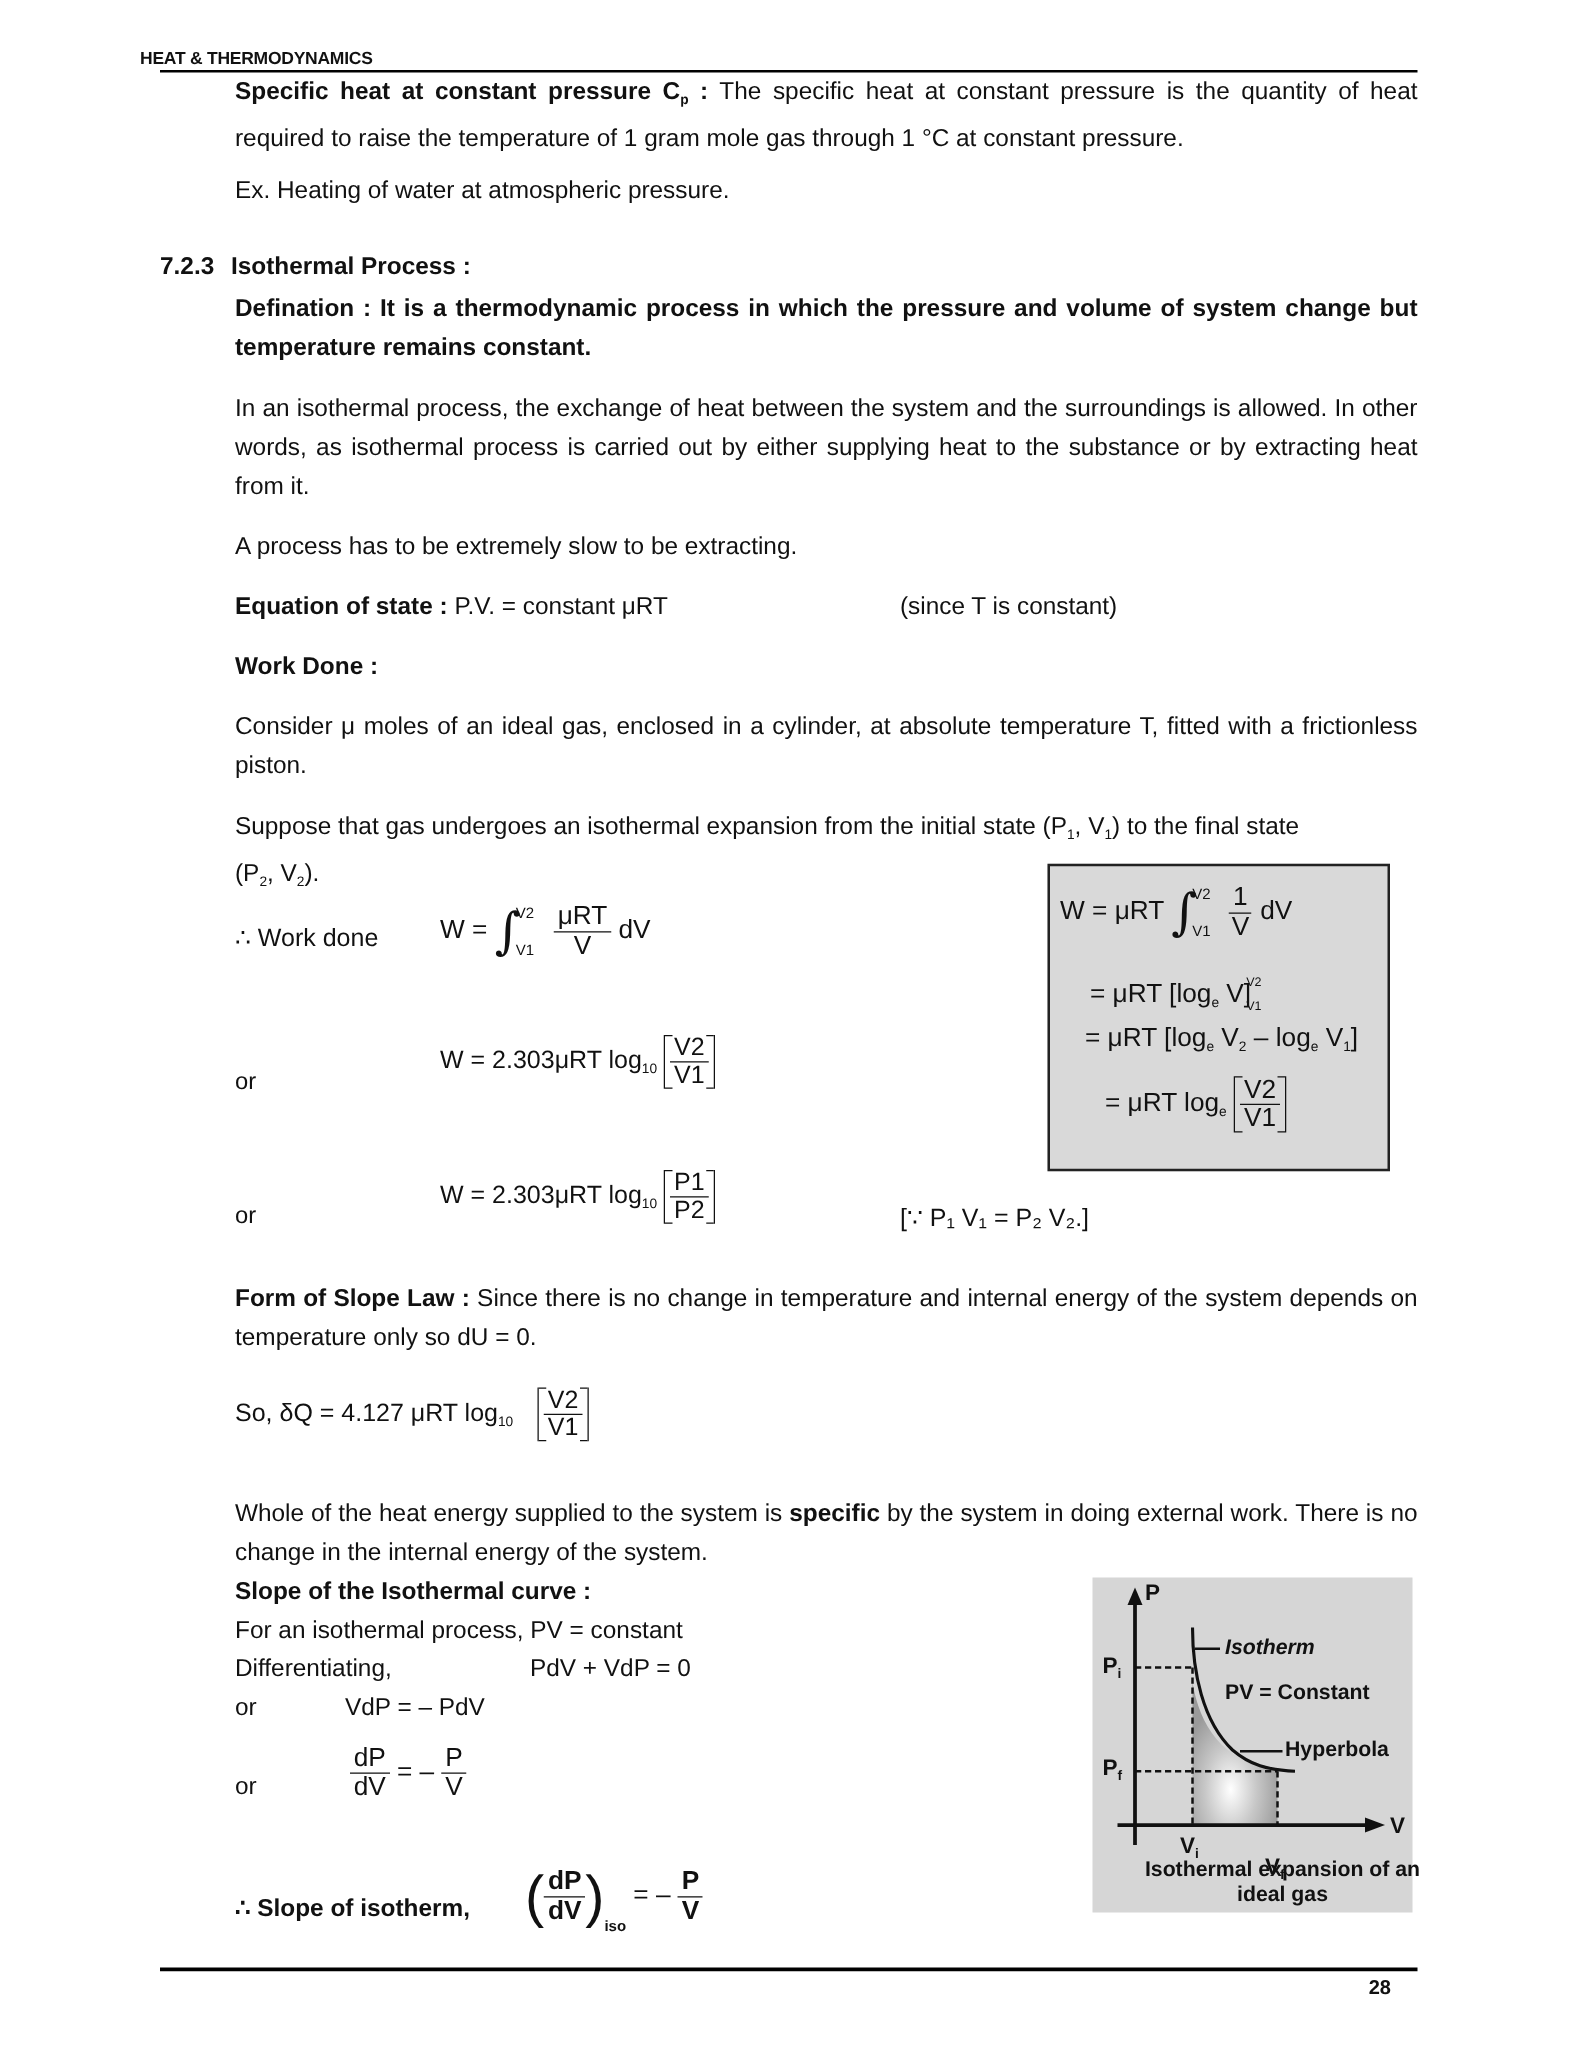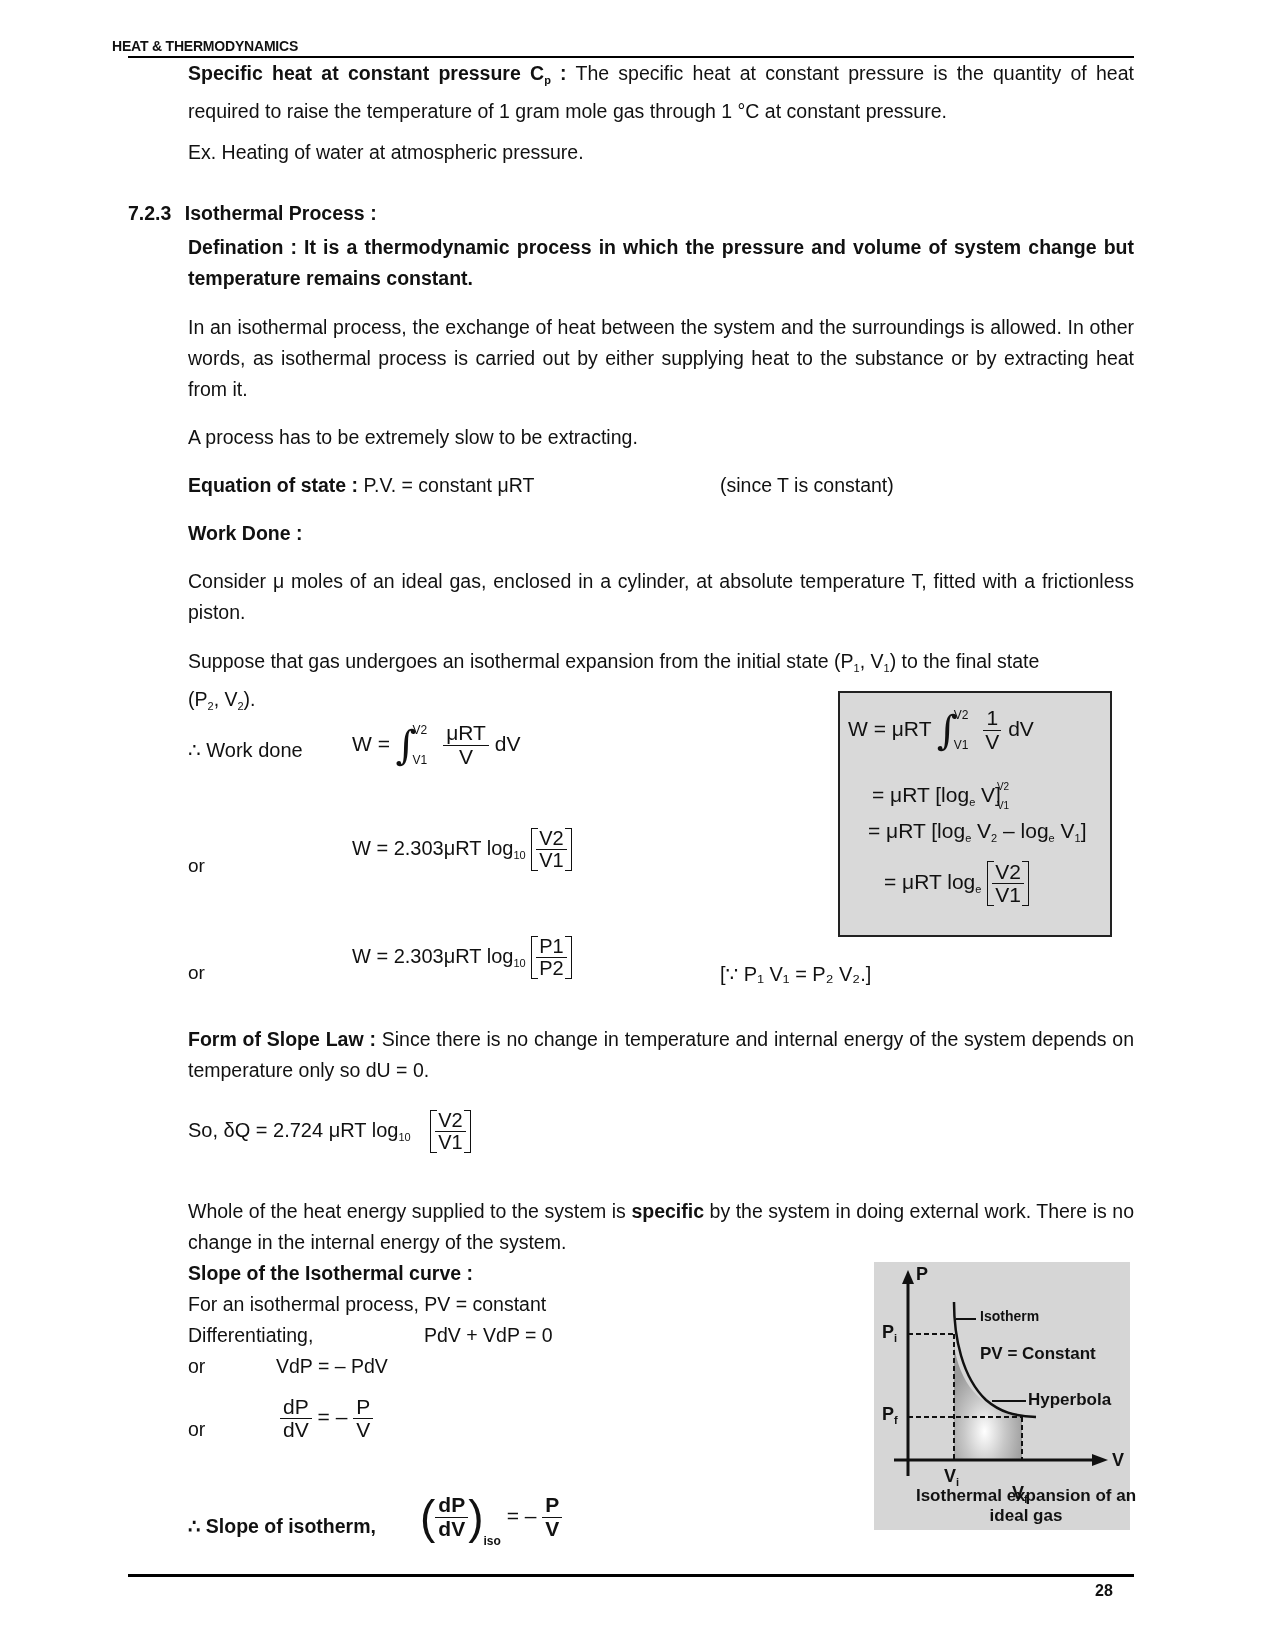--- a/index.html
+++ b/index.html
@@ -131,21 +131,21 @@
         </span>
       </span>
   </div>
 </div>
 
 <div class="abs p" style="top:1024px;">
   <span class="b">Form  of  Slope  Law  :</span><span> Since there is no change in temperature and internal energy of the system depends  on  temperature  only  so  dU  =  0.</span>
 </div>
 
 <div class="abs" style="left:188px;top:1110px;font-size:20px;">
-  <span>So,  δQ  =  2.724  μRT  log</span><sub>10</sub>
+  <span>So,  δQ  =  4.127  μRT  log</span><sub>10</sub>
   <span class="brk" style="margin-left:14px;">
       <span class="frac">
         <span class="num">V2</span>
         <span class="den">V1</span>
       </span>
     </span>
 </div>
 
 <div class="abs p" style="top:1196px;">
   <span>Whole of the heat energy supplied to the system is </span><span class="b">specific</span><span> by the system in doing external work. There  is  no  change  in  the  internal  energy  of  the  system.</span>
@@ -205,21 +205,21 @@
     <line x1="148" y1="155" x2="148" y2="198" stroke="#111" stroke-width="2" stroke-dasharray="5,3"></line>
     <line x1="82" y1="57" x2="102" y2="57" stroke="#111" stroke-width="2"></line>
     <line x1="118" y1="139" x2="152" y2="139" stroke="#111" stroke-width="2"></line>
   </svg>
   <div class="abs b" style="left:42px;top:2px;font-size:18px;">P</div>
   <div class="abs b" style="left:238px;top:188px;font-size:18px;">V</div>
   <div class="abs b" style="left:8px;top:60px;font-size:18px;"><span>P</span><sub>i</sub></div>
   <div class="abs b" style="left:8px;top:142px;font-size:18px;"><span>P</span><sub>f</sub></div>
   <div class="abs b" style="left:70px;top:204px;font-size:18px;"><span>V</span><sub>i</sub></div>
   <div class="abs b" style="left:138px;top:221px;font-size:18px;"><span>V</span><sub>f</sub></div>
-  <div class="abs b" style="left:106px;top:46px;font-size:14px;">Isotherm</div>
+  <div class="abs b" style="left:106px;top:46px;font-size:17px;font-style:italic;">Isotherm</div>
   <div class="abs b" style="left:106px;top:82px;font-size:17px;">PV = Constant</div>
   <div class="abs b" style="left:154px;top:128px;font-size:17px;">Hyperbola</div>
   <div class="abs b" style="left:0;top:224px;width:304px;text-align:center;font-size:17px;line-height:20px;">
     <div>Isothermal expansion of an</div>
     <div>ideal gas</div>
   </div>
 </div>
 
 <div class="abs footer-rule"></div>
 <div class="abs pgno">28</div>

